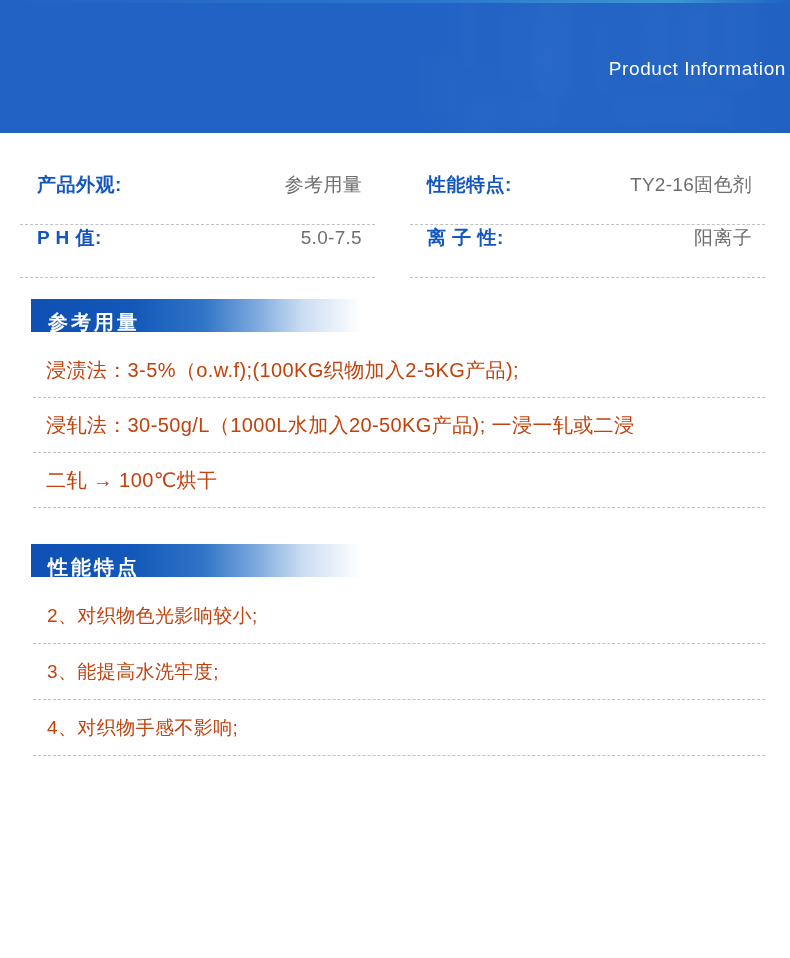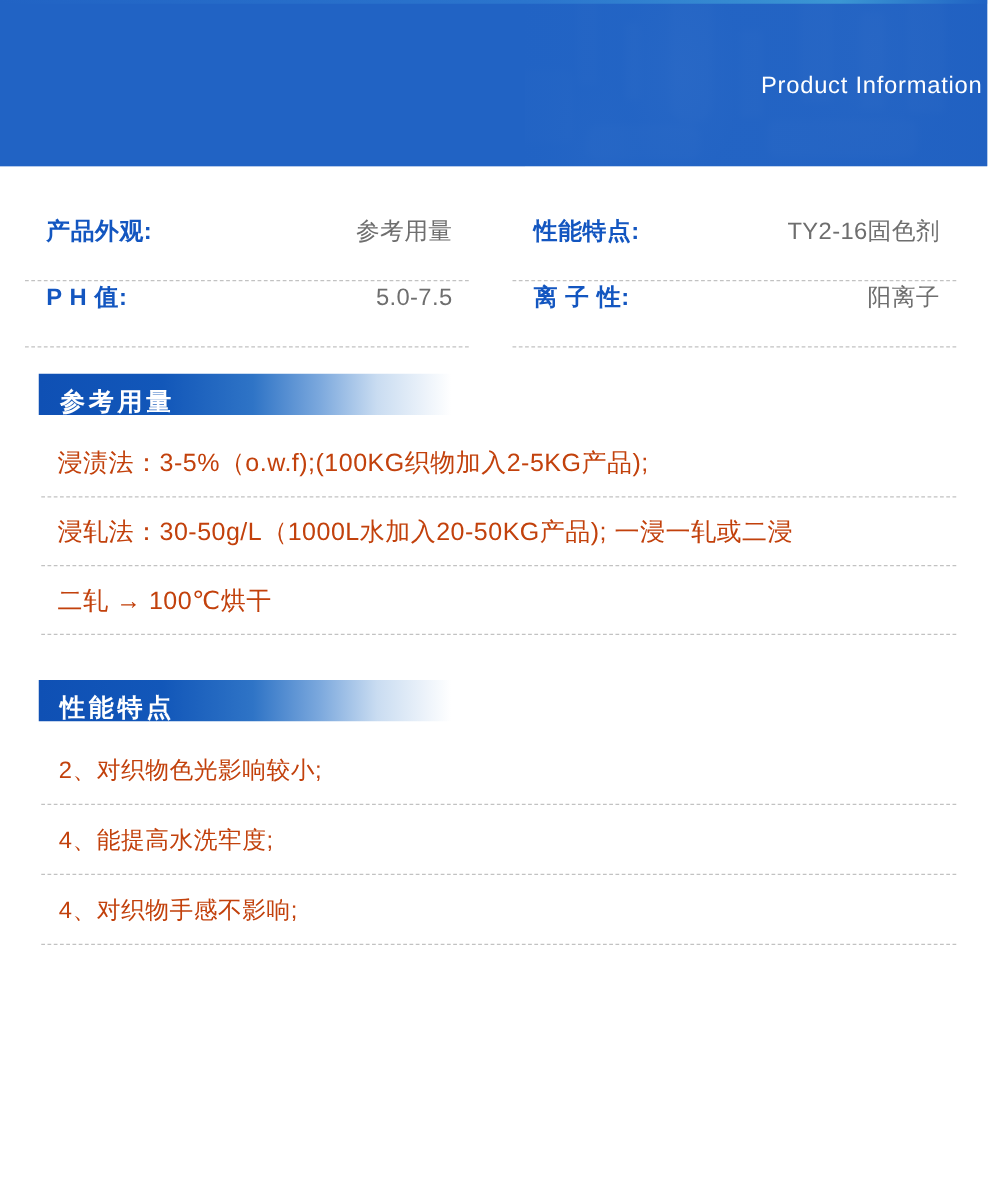--- a/index.html
+++ b/index.html
@@ -255,15 +255,15 @@
 <div class="section">
   <div class="section-head">
     <span class="section-head-text">性能特点</span>
   </div>
 </div>
 
 <div class="gap-before-list"></div>
 
 <div class="list">
   <div class="list-row feature">2、对织物色光影响较小;</div>
-  <div class="list-row feature">4、能提高水洗牢度;</div>
+  <div class="list-row feature">3、能提高水洗牢度;</div>
   <div class="list-row feature">4、对织物手感不影响;</div>
 </div>
 
 </body></html>

